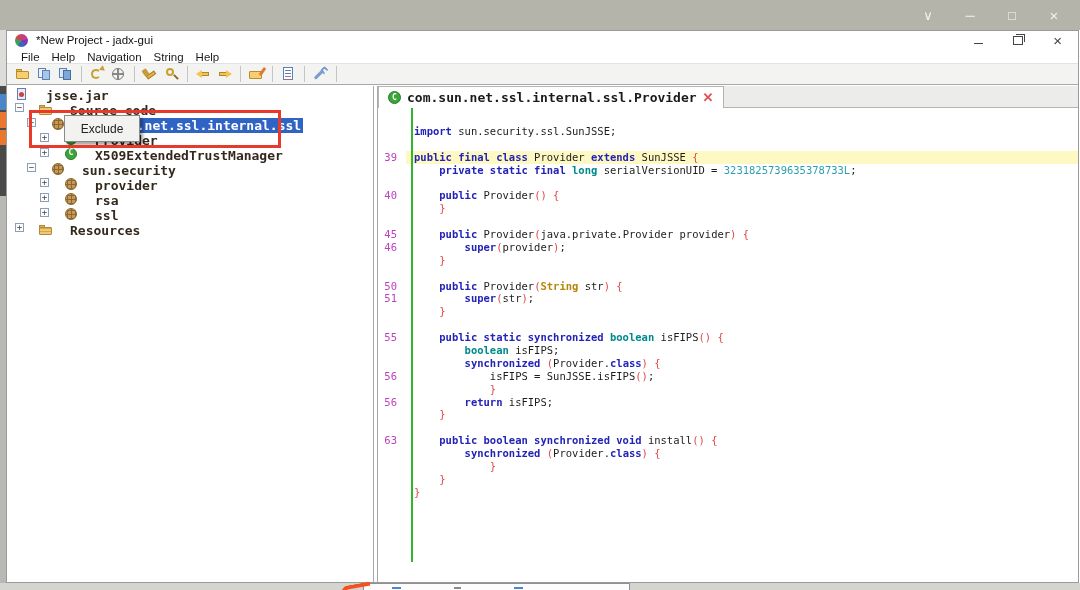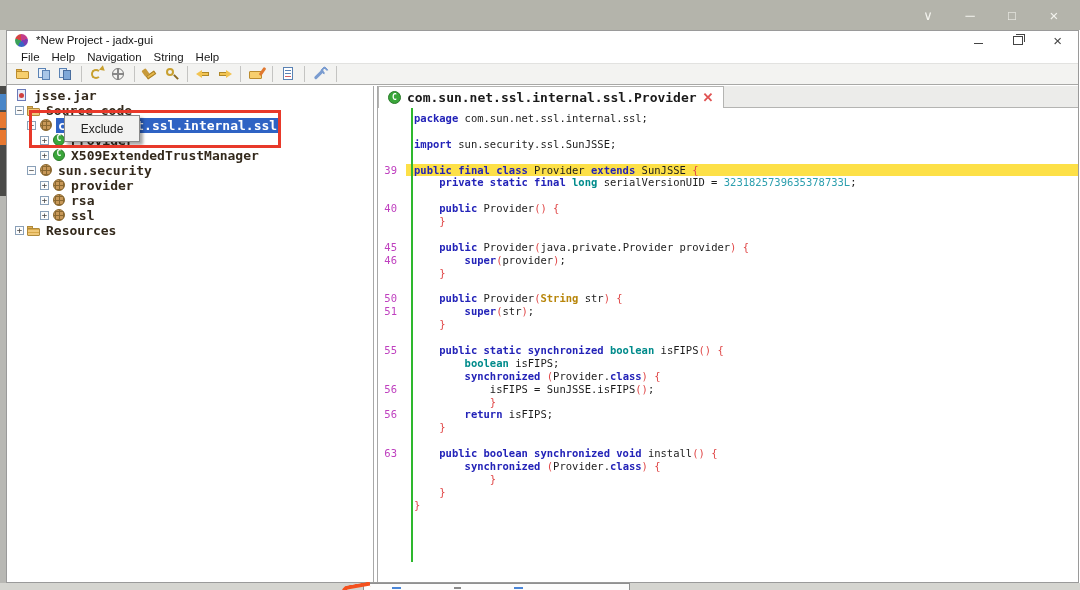--- a/index.html
+++ b/index.html
@@ -63,21 +63,21 @@
   .ti-forward::after{right:7px;top:6px;width:7px;height:4px;background:#f2c452;border:1px solid #b08828;border-right:none}
   .ti-open-project::before{left:1px;top:5px;width:13px;height:8px;background:#f7cf6e;border:1px solid #bb8c2e;border-radius:1px}
   .ti-open-project::after{right:1px;top:1px;width:3px;height:9px;background:#e07830;transform:rotate(35deg);border-radius:1px}
   .ti-log-viewer::before{left:3px;top:1px;width:10px;height:13px;background:#fff;border:1px solid #5a82b4}
   .ti-log-viewer::after{left:5px;top:4px;width:6px;height:1px;background:#5a82b4;box-shadow:0 3px 0 #5a82b4,0 6px 0 #d06060}
   .ti-preferences::before{left:1px;top:7px;width:12px;height:3px;background:#7a9cd0;border-radius:2px;transform:rotate(-45deg)}
   .ti-preferences::after{left:9px;top:1px;width:7px;height:7px;border:2px solid #7a9cd0;border-radius:50%;border-bottom-color:transparent;transform:rotate(-45deg)}
   
   .tree-panel{position:absolute;left:0;top:55px;width:367px;bottom:0;background:#fff;
     border-right:1px solid #a8a8a8;box-sizing:border-box;overflow:hidden;padding-top:2px}
-  .tree-row{display:flex;align-items:center;gap:3px;height:15px;
+  .tree-row{display:flex;gap:15px;height:15px;
     font-family:"DejaVu Sans Mono",monospace;font-size:13px;font-weight:bold;color:#33291c;white-space:nowrap}
   .expander{width:9px;height:9px;flex:none;background:#fcfcfc;border:1px solid #8aa0b8;box-sizing:border-box;
     font-size:9px;line-height:6px;text-align:center;color:#444;font-weight:normal;font-family:"DejaVu Sans Mono",monospace}
   .nico{width:14px;height:13px;display:inline-block;position:relative;flex:none}
   .nico::before,.nico::after{content:"";position:absolute;box-sizing:border-box}
   .icon-jar::before{left:2px;top:0;width:9px;height:12px;background:#e8ecf8;border:1px solid #6a7ab8}
   .icon-jar::after{left:4px;top:4px;width:5px;height:5px;background:#d04040;border-radius:50%}
   .icon-folder::before{left:0;top:4px;width:13px;height:8px;background:#f0c878;border:1px solid #b08a3a;border-radius:1px}
   .icon-folder::after{left:0;top:2px;width:6px;height:3px;background:#e2b258;border:1px solid #b08a3a}
   .icon-resources::before{left:0;top:4px;width:13px;height:8px;border:1px solid #b08a3a;border-radius:1px;
@@ -99,21 +99,21 @@
     display:flex;align-items:center;gap:6px;padding:0 9px;box-sizing:border-box}
   .tab-cicon{width:13px;height:13px;border-radius:50%;background:#3aa63a;border:1px solid #2a7a2a;flex:none;
     color:#fff;font:bold 8px "DejaVu Sans Mono",monospace;text-align:center;line-height:12px;box-sizing:border-box}
   .tab-label{font-family:"DejaVu Sans Mono",monospace;font-size:13px;font-weight:bold;color:#1a1a1a;white-space:nowrap}
   .tab-close{color:#e05252;font-weight:bold;font-size:13px;line-height:1;cursor:default}
   .code-area{position:absolute;left:0;top:22px;right:0;bottom:20px;background:#fff;overflow:hidden;padding-top:4px}
   .gutter-line{position:absolute;left:33px;top:22px;bottom:20px;width:2px;background:#2eb82e}
   .code-line{display:flex;height:12.9px;line-height:12.9px;font-family:"DejaVu Sans Mono",monospace;font-size:10.5px;white-space:pre}
   .gutter-num{width:28px;flex:none;text-align:right;padding-right:9px;color:#bf40bf;background:#fff;box-sizing:border-box}
   .line-text{flex:1;padding-left:8px}
-  .code-line.hl .line-text{background:#fde047}
+  .code-line.hl .line-text{background:#fef9c3}
   .tk-kw{color:#2323b8;font-weight:bold}
   .tk-ty{color:#008b8b;font-weight:bold}
   .tk-nm{color:#2d9fae}
   .tk-br{color:#e04848}
   .tk-st{color:#b8860b;font-weight:bold}
   .tk-pl{color:#1c1c1c}
   .bottom-tabs{position:absolute;left:0;bottom:0;right:0;height:20px;background:#f2f2f0;border-top:1px solid #b4b4b2;
     display:flex;align-items:center;padding-left:6px;gap:4px;box-sizing:border-box}
   .btab{font-family:"DejaVu Sans Mono",monospace;font-size:10px;color:#222;padding:2px 7px}
   .btab.boxed{background:#fafafa;border:1px solid #9a9a9a}
@@ -242,24 +242,20 @@
     <div class="tab-bar">
       <div class="editor-tab">
         <span class="tab-cicon">C</span>
         <span class="tab-label">com.sun.net.ssl.internal.ssl.Provider</span>
         <span class="tab-close">✕</span>
       </div>
     </div>
     <div class="code-area" id="code">
         <div class="code-line">
     <span class="gutter-num"></span>
-    <span class="line-text"><span class="tk-kw">package</span><span class="tk-pl"> com.sun.net.ssl.internal.ssl;</span></span>
-  </div>
-        <div class="code-line">
-    <span class="gutter-num"></span>
     <span class="line-text"></span>
   </div>
         <div class="code-line">
     <span class="gutter-num"></span>
     <span class="line-text"><span class="tk-kw">import</span><span class="tk-pl"> sun.security.ssl.SunJSSE;</span></span>
   </div>
         <div class="code-line">
     <span class="gutter-num"></span>
     <span class="line-text"></span>
   </div>

